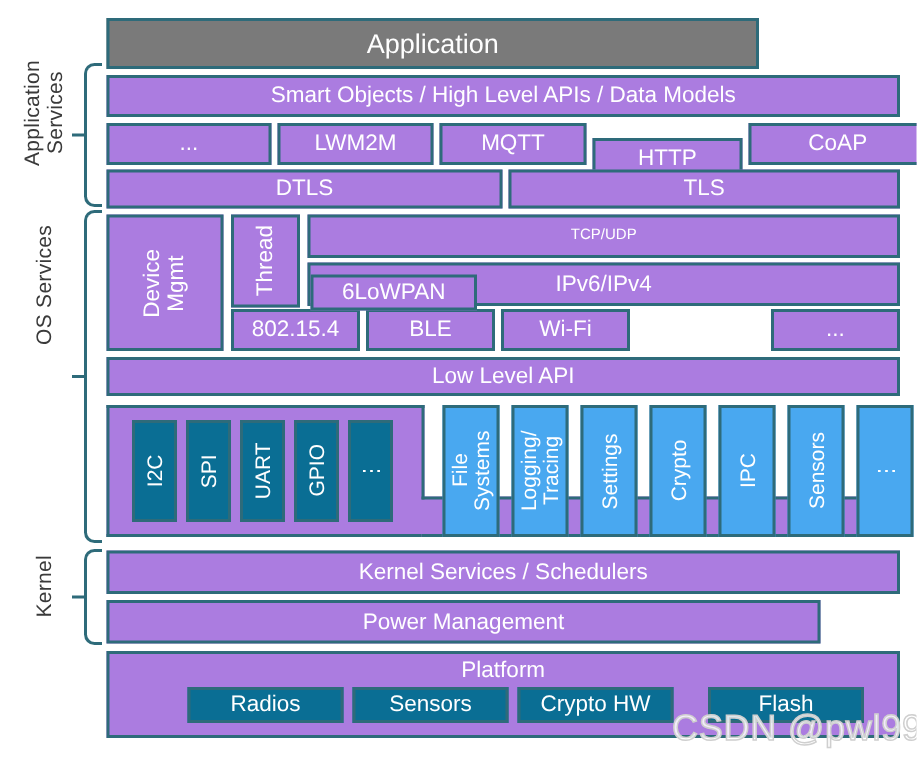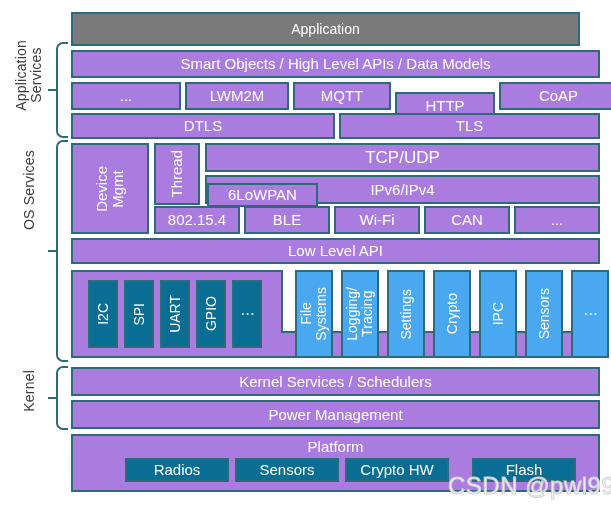--- a/index.html
+++ b/index.html
@@ -52,21 +52,21 @@
   </div>
   <div class="bracket" style="left:56px;top:140px;width:12px;height:222px;"></div>
   <div class="bracket-tick" style="left:48px;top:250px;width:10px;"></div>
 
   <div class="sidelabel" style="left:10px;top:370px;width:40px;height:60px;">
     <span class="vtxt">Kernel</span>
   </div>
   <div class="bracket" style="left:56px;top:366px;width:12px;height:64px;"></div>
   <div class="bracket-tick" style="left:48px;top:397px;width:10px;"></div>
 
-  <div class="box grey" style="left:71px;top:12px;width:509px;height:34px;font-size:14px;text-align:right;">
+  <div class="box grey" style="left:71px;top:12px;width:435px;height:34px;font-size:18px;text-align:right;">
     <span>Application</span>
   </div>
 
   <div class="box purple" style="left:71px;top:50px;width:529px;height:28px;font-size:15px;">
     <span>Smart Objects / High Level APIs / Data Models</span>
   </div>
 
   <div class="box purple" style="left:71px;top:82px;width:110px;height:28px;font-size:15px;">
     <span>...</span>
   </div>
@@ -92,38 +92,35 @@
 
   <div class="box purple" style="left:71px;top:143px;width:78px;height:91px;font-size:15px;">
     <span class="vert" style="white-space:pre-line;">Device
 Mgmt</span>
   </div>
 
   <div class="box purple" style="left:154px;top:143px;width:46px;height:62px;font-size:15px;">
     <span class="vert">Thread</span>
   </div>
 
-  <div class="box purple" style="left:205px;top:143px;width:395px;height:29px;font-size:17px;">
+  <div class="box purple" style="left:205px;top:143px;width:395px;height:29px;font-size:10px;">
     <span>TCP/UDP</span>
   </div>
   <div class="box purple" style="left:205px;top:175px;width:395px;height:29px;font-size:15px;">
     <span>IPv6/IPv4</span>
   </div>
 
   <div class="box purple" style="left:154px;top:206px;width:86px;height:28px;font-size:15px;">
     <span>802.15.4</span>
   </div>
   <div class="box purple" style="left:244px;top:206px;width:86px;height:28px;font-size:15px;">
     <span>BLE</span>
   </div>
   <div class="box purple" style="left:334px;top:206px;width:86px;height:28px;font-size:15px;">
     <span>Wi-Fi</span>
-  </div>
-  <div class="box purple" style="left:424px;top:206px;width:86px;height:28px;font-size:15px;">
-    <span>CAN</span>
   </div>
   <div class="box purple" style="left:514px;top:206px;width:86px;height:28px;font-size:15px;">
     <span>...</span>
   </div>
 
   <div class="box purple" style="left:207px;top:183px;width:111px;height:24px;font-size:15px;z-index:5;">
     <span>6LoWPAN</span>
   </div>
 
   <div class="box purple" style="left:71px;top:238px;width:529px;height:26px;font-size:15px;">
@@ -172,21 +169,21 @@
   <div class="box lblue" style="left:525px;top:270px;width:38px;height:88px;font-size:14px;z-index:4;">
     <span class="vert">Sensors</span>
   </div>
   <div class="box lblue" style="left:571px;top:270px;width:38px;height:88px;font-size:14px;z-index:4;">
     <span class="vert">⋮</span>
   </div>
 
   <div class="box purple" style="left:71px;top:367px;width:529px;height:29px;font-size:15px;">
     <span>Kernel Services / Schedulers</span>
   </div>
-  <div class="box purple" style="left:71px;top:400px;width:529px;height:29px;font-size:15px;justify-content:center;">
+  <div class="box purple" style="left:71px;top:400px;width:476px;height:29px;font-size:15px;justify-content:center;">
     <span>Power Management</span>
   </div>
 
   <div class="box purple" style="left:71px;top:434px;width:529px;height:58px;align-items:flex-start;">
     <span style="font-size:15px;margin-top:3px;">Platform</span>
   </div>
   <div class="box teal" style="left:125px;top:458px;width:104px;height:24px;font-size:15px;">
     <span>Radios</span>
   </div>
   <div class="box teal" style="left:235px;top:458px;width:104px;height:24px;font-size:15px;">

